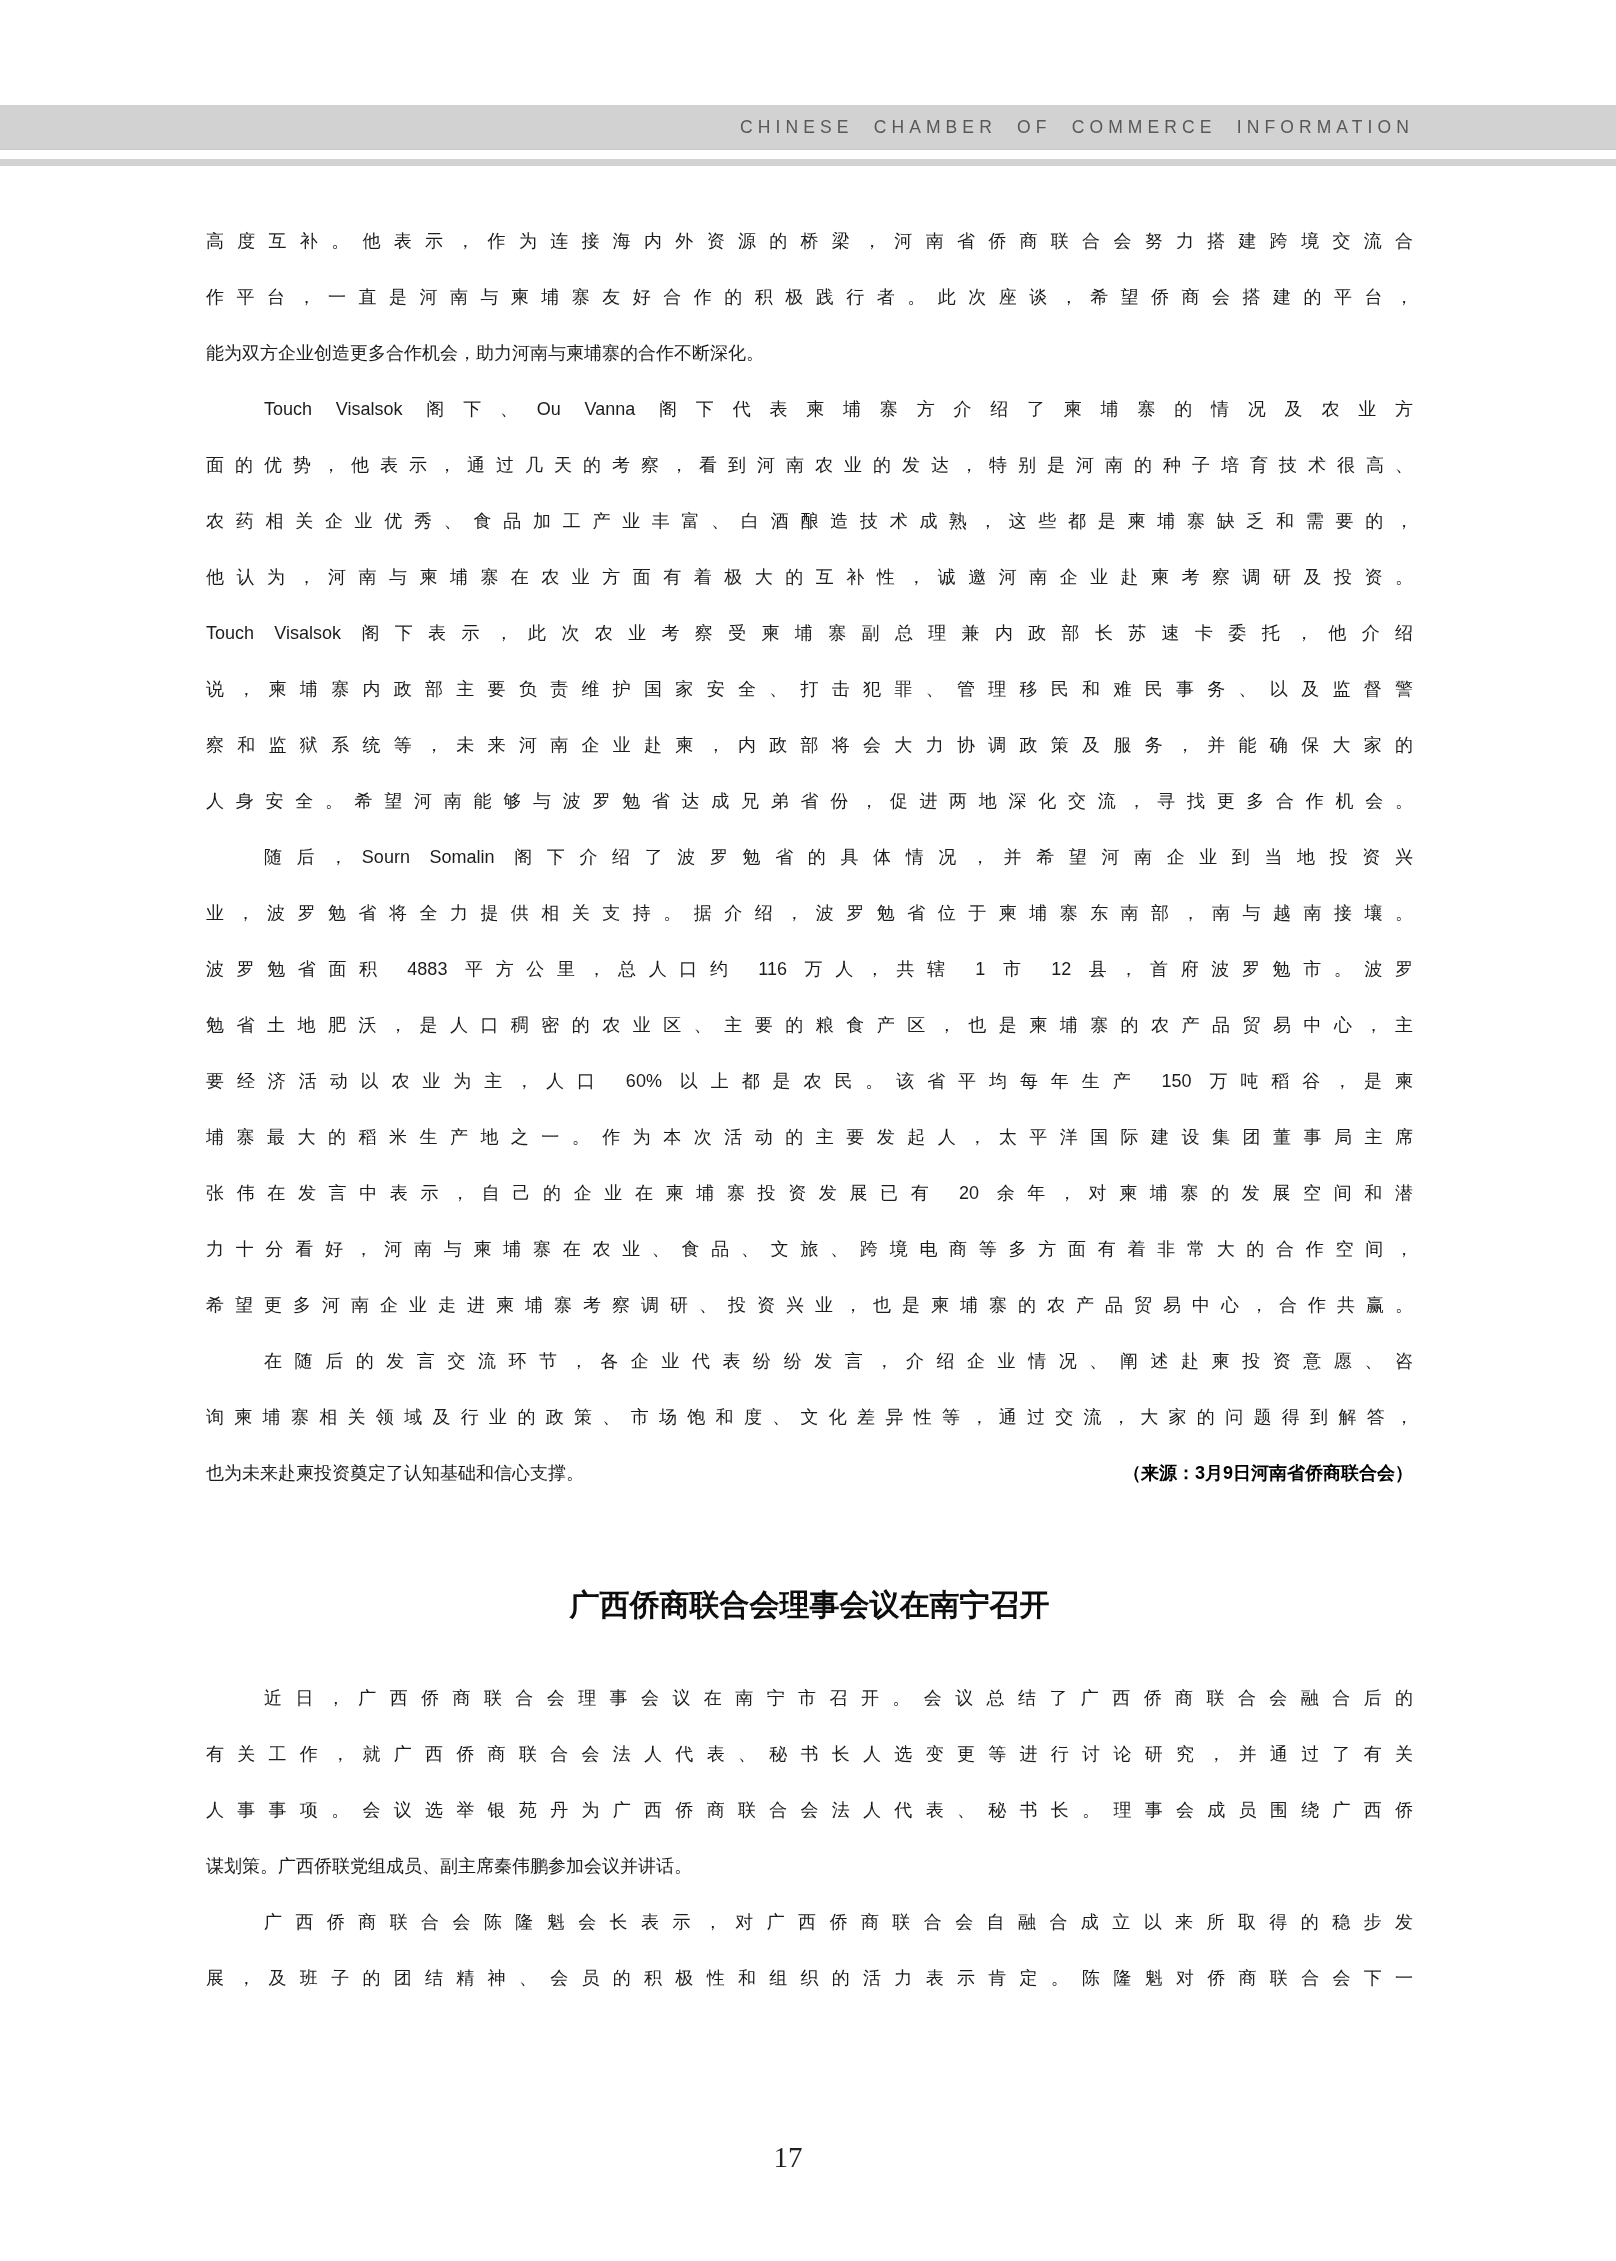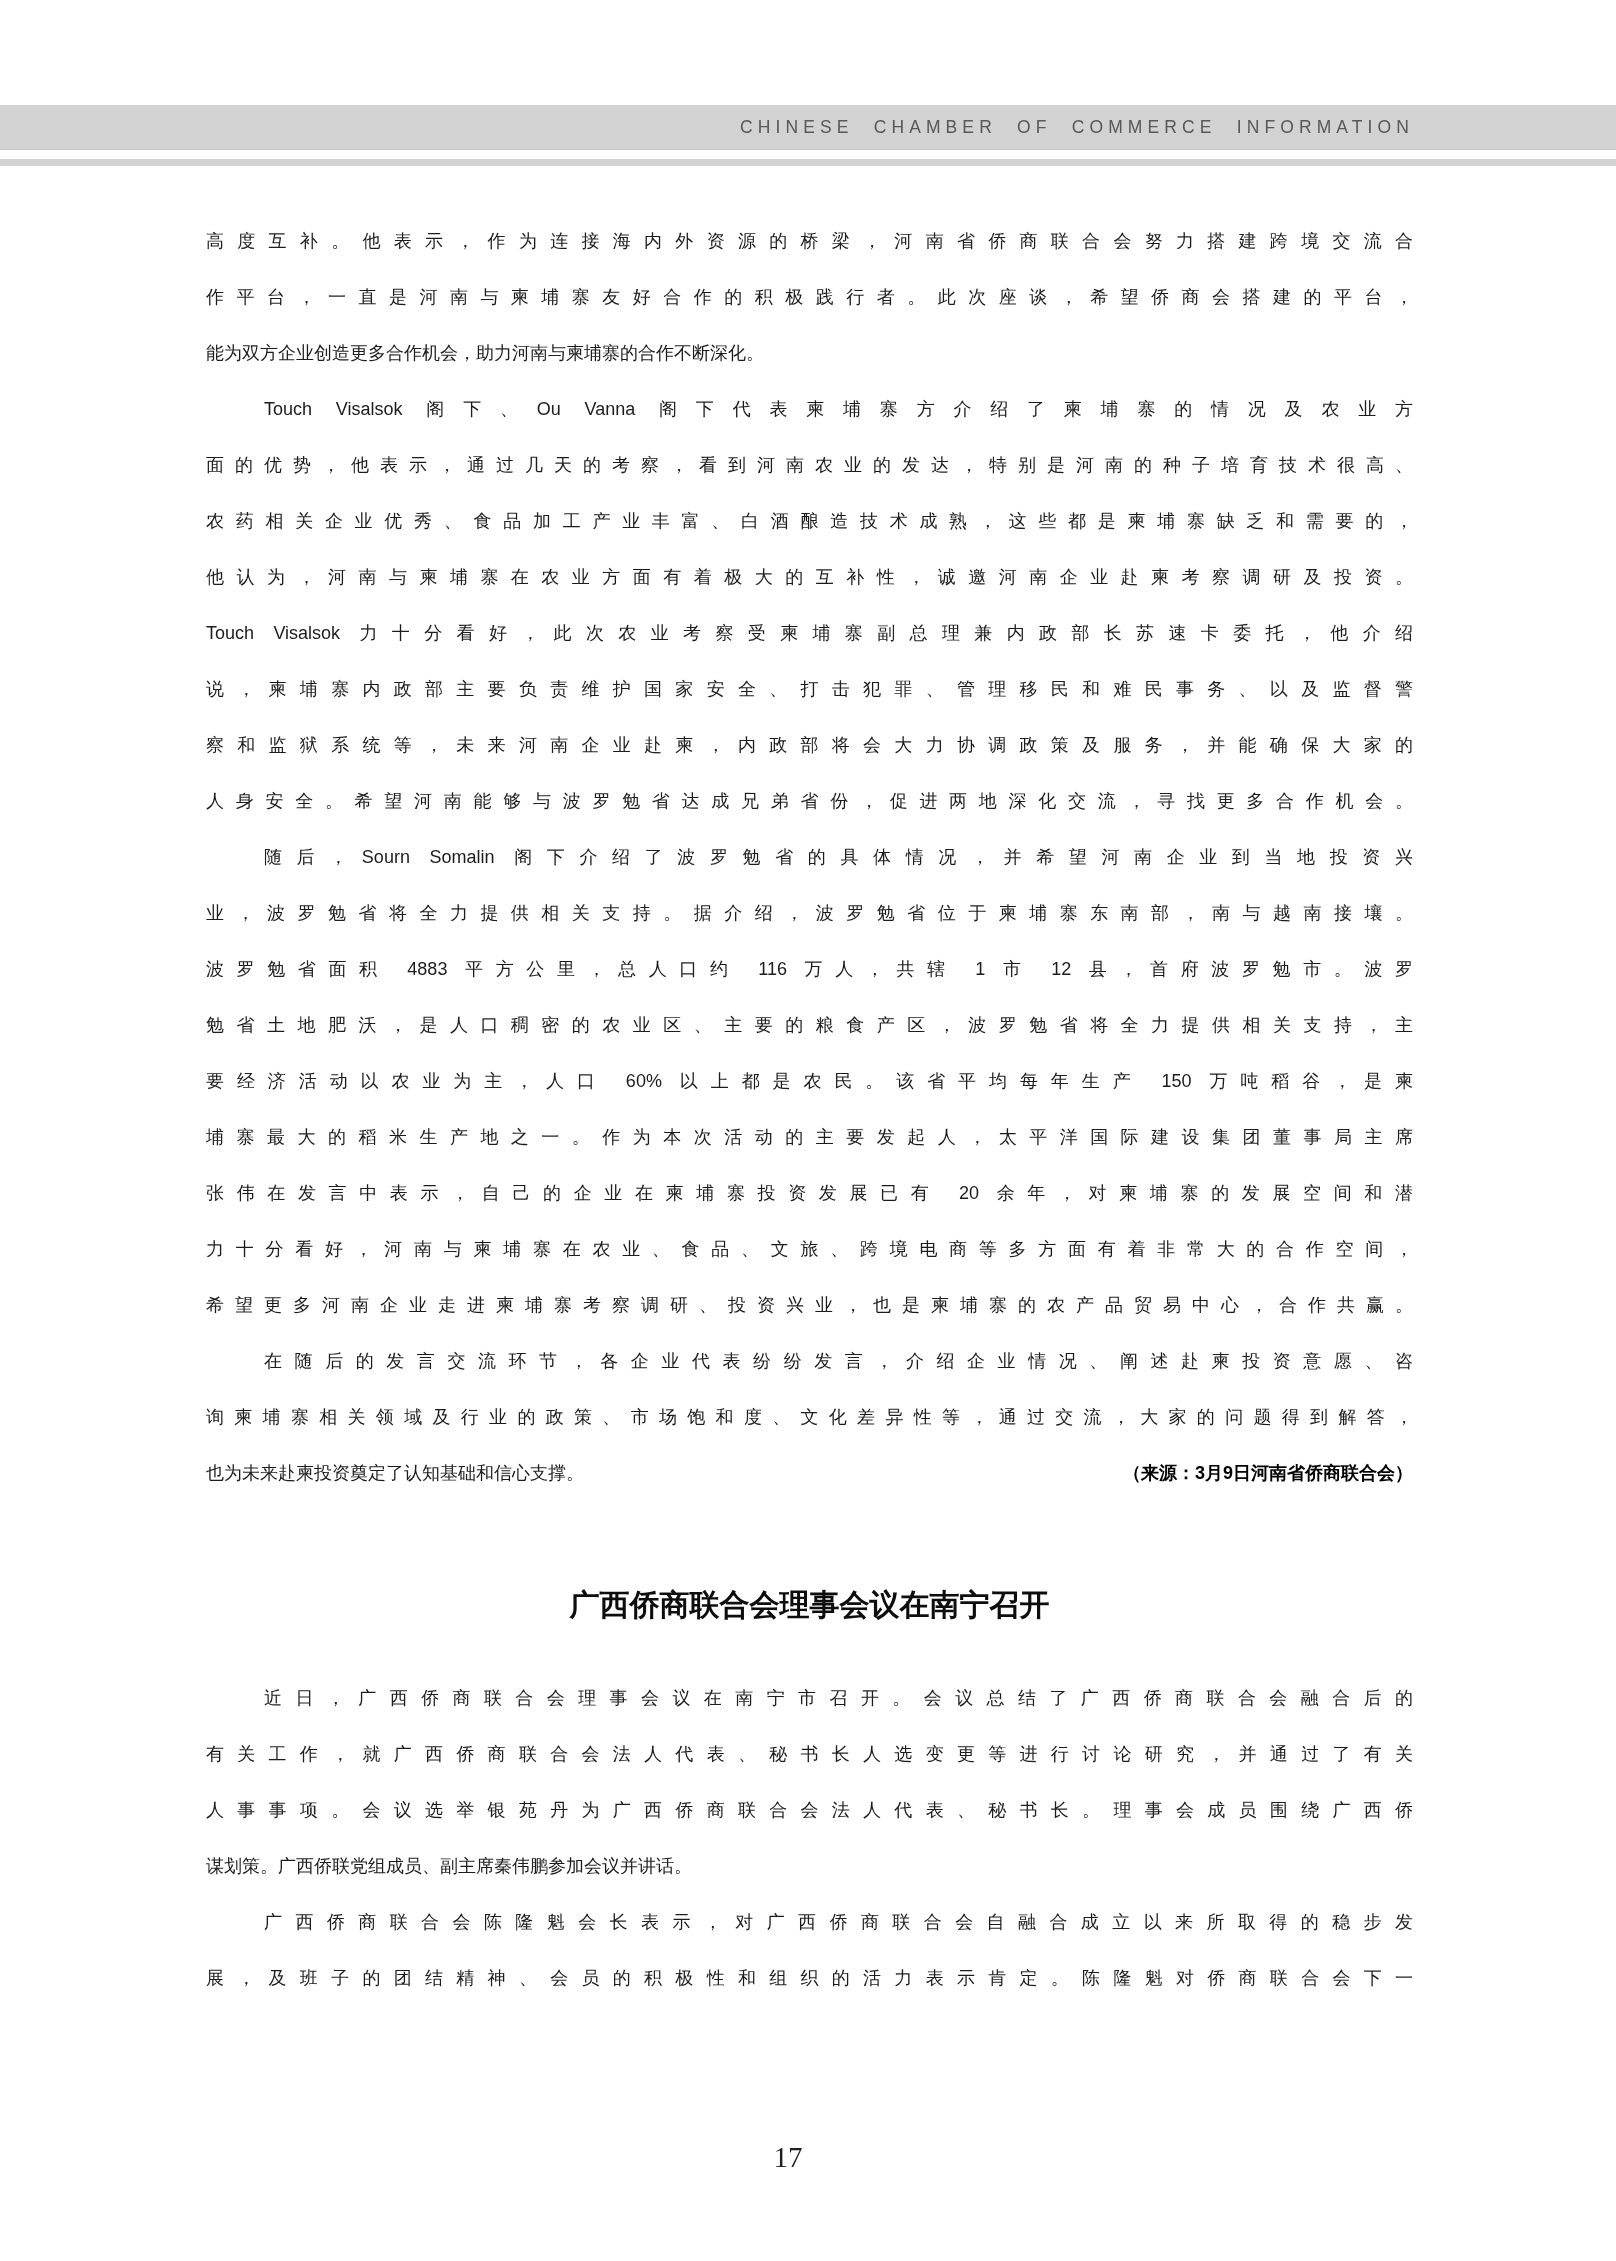--- a/index.html
+++ b/index.html
@@ -81,30 +81,30 @@
       <div class="para">
         <div class="line">高度互补。他表示，作为连接海内外资源的桥梁，河南省侨商联合会努力搭建跨境交流合</div>
         <div class="line">作平台，一直是河南与柬埔寨友好合作的积极践行者。此次座谈，希望侨商会搭建的平台，</div>
         <div class="line short">能为双方企业创造更多合作机会，助力河南与柬埔寨的合作不断深化。</div>
       </div>
       <div class="para">
         <div class="line indent">Touch Visalsok 阁下、Ou Vanna 阁下代表柬埔寨方介绍了柬埔寨的情况及农业方</div>
         <div class="line">面的优势，他表示，通过几天的考察，看到河南农业的发达，特别是河南的种子培育技术很高、</div>
         <div class="line">农药相关企业优秀、食品加工产业丰富、白酒酿造技术成熟，这些都是柬埔寨缺乏和需要的，</div>
         <div class="line">他认为，河南与柬埔寨在农业方面有着极大的互补性，诚邀河南企业赴柬考察调研及投资。</div>
-        <div class="line">Touch Visalsok 力十分看好，此次农业考察受柬埔寨副总理兼内政部长苏速卡委托，他介绍</div>
+        <div class="line">Touch Visalsok 阁下表示，此次农业考察受柬埔寨副总理兼内政部长苏速卡委托，他介绍</div>
         <div class="line">说，柬埔寨内政部主要负责维护国家安全、打击犯罪、管理移民和难民事务、以及监督警</div>
         <div class="line">察和监狱系统等，未来河南企业赴柬，内政部将会大力协调政策及服务，并能确保大家的</div>
         <div class="line">人身安全。希望河南能够与波罗勉省达成兄弟省份，促进两地深化交流，寻找更多合作机会。</div>
       </div>
       <div class="para">
         <div class="line indent">随后，Sourn Somalin 阁下介绍了波罗勉省的具体情况，并希望河南企业到当地投资兴</div>
         <div class="line">业，波罗勉省将全力提供相关支持。据介绍，波罗勉省位于柬埔寨东南部，南与越南接壤。</div>
         <div class="line">波罗勉省面积 4883 平方公里，总人口约 116 万人，共辖 1 市 12 县，首府波罗勉市。波罗</div>
-        <div class="line">勉省土地肥沃，是人口稠密的农业区、主要的粮食产区，波罗勉省将全力提供相关支持，主</div>
+        <div class="line">勉省土地肥沃，是人口稠密的农业区、主要的粮食产区，也是柬埔寨的农产品贸易中心，主</div>
         <div class="line">要经济活动以农业为主，人口 60% 以上都是农民。该省平均每年生产 150 万吨稻谷，是柬</div>
         <div class="line">埔寨最大的稻米生产地之一。作为本次活动的主要发起人，太平洋国际建设集团董事局主席</div>
         <div class="line">张伟在发言中表示，自己的企业在柬埔寨投资发展已有 20 余年，对柬埔寨的发展空间和潜</div>
         <div class="line">力十分看好，河南与柬埔寨在农业、食品、文旅、跨境电商等多方面有着非常大的合作空间，</div>
         <div class="line">希望更多河南企业走进柬埔寨考察调研、投资兴业，也是柬埔寨的农产品贸易中心，合作共赢。</div>
       </div>
       <div class="para">
         <div class="line indent">在随后的发言交流环节，各企业代表纷纷发言，介绍企业情况、阐述赴柬投资意愿、咨</div>
         <div class="line">询柬埔寨相关领域及行业的政策、市场饱和度、文化差异性等，通过交流，大家的问题得到解答，</div>
         <div class="line source-line">

